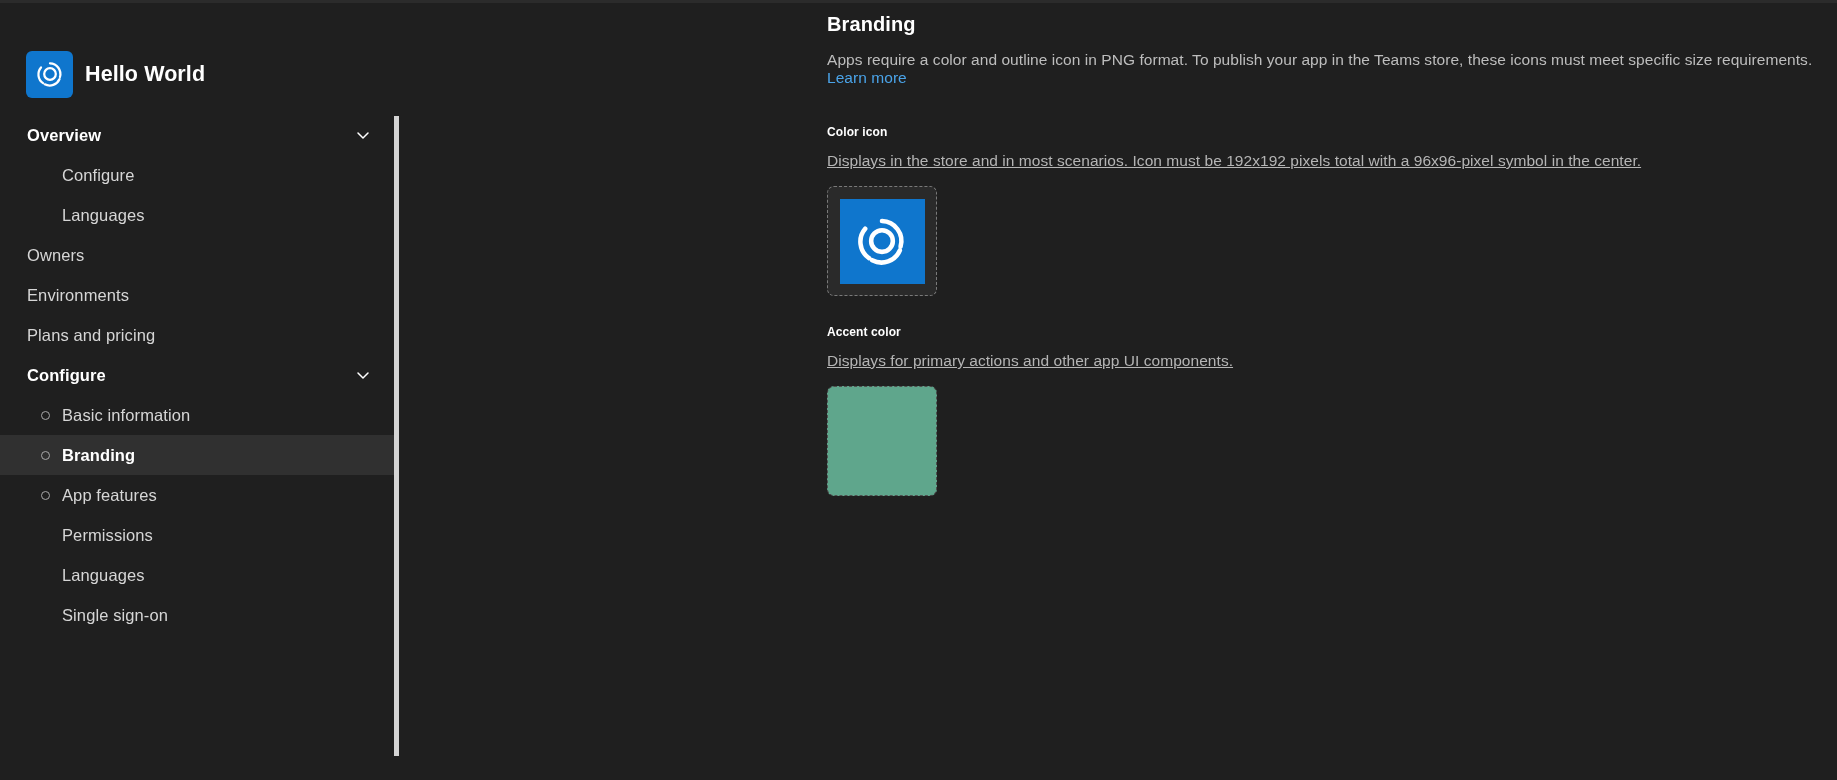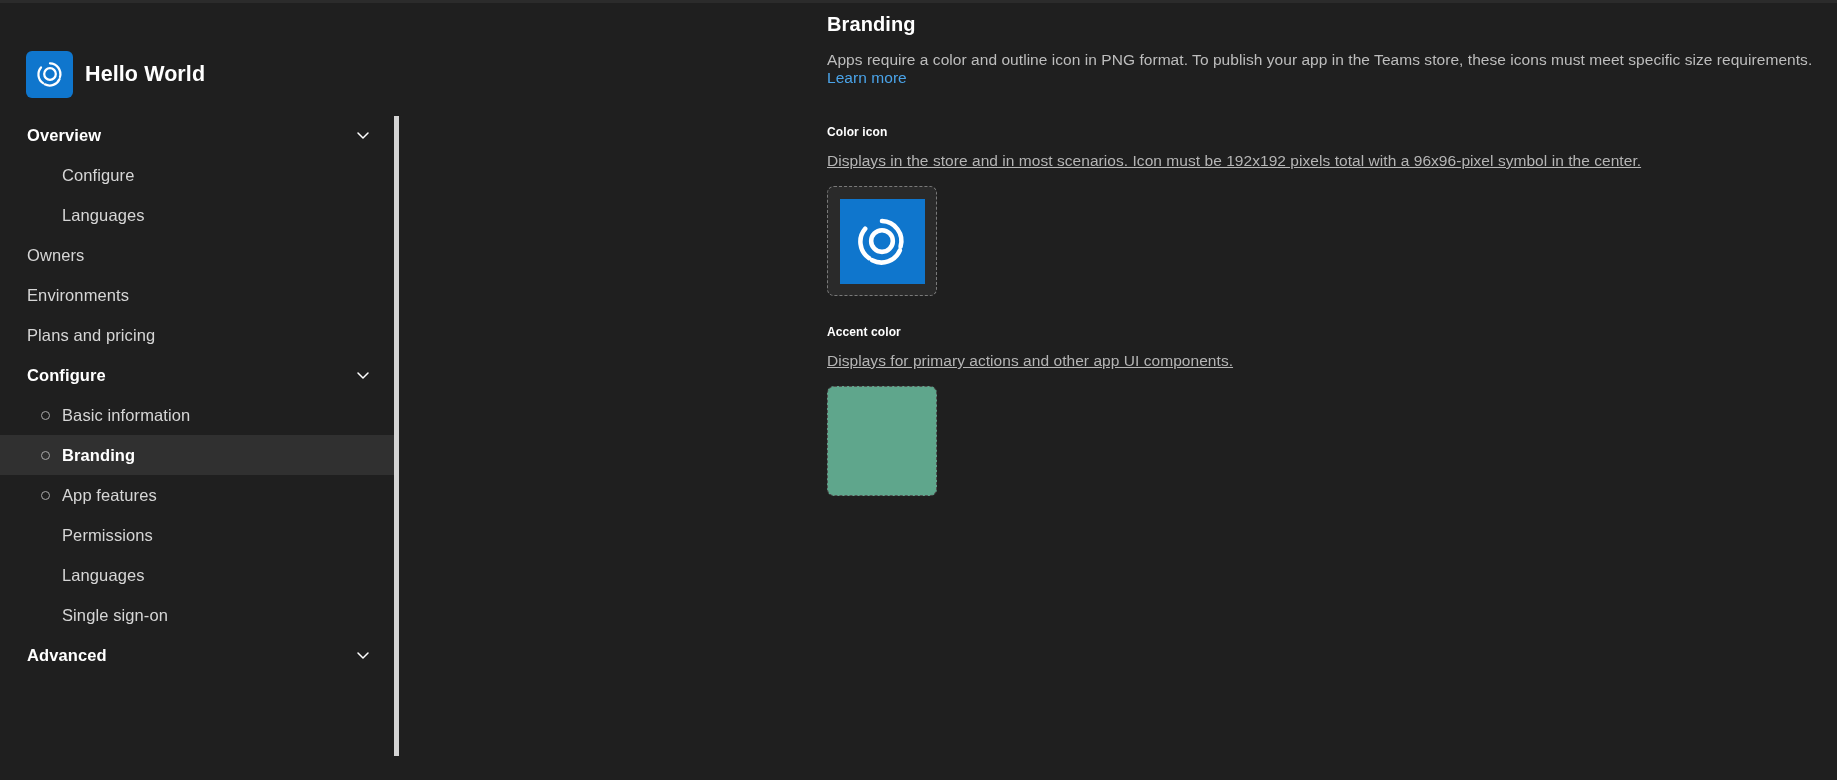--- a/index.html
+++ b/index.html
@@ -334,26 +334,20 @@
         <span class="bullet-spacer"></span>
         <span class="label">Languages</span>
       </div>
 
       <div class="nav-item">
         <span class="bullet-spacer"></span>
         <span class="label">Single sign-on</span>
       </div>
 
 
-      <div class="nav-group-header">
-        <span class="label">Advanced</span>
-        <svg class="chevron" viewBox="0 0 16 16">
-          <path d="M3 6 L8 11 L13 6" fill="none" stroke="#ffffff" stroke-width="1.5" stroke-linecap="round" stroke-linejoin="round"></path>
-        </svg>
-      </div>
 
     </nav>
 
     <div class="sb-scroll-track"></div>
     <div class="sb-scroll-thumb"></div>
 
   </aside>
 
   <main class="main">
     <div class="main-inner">

